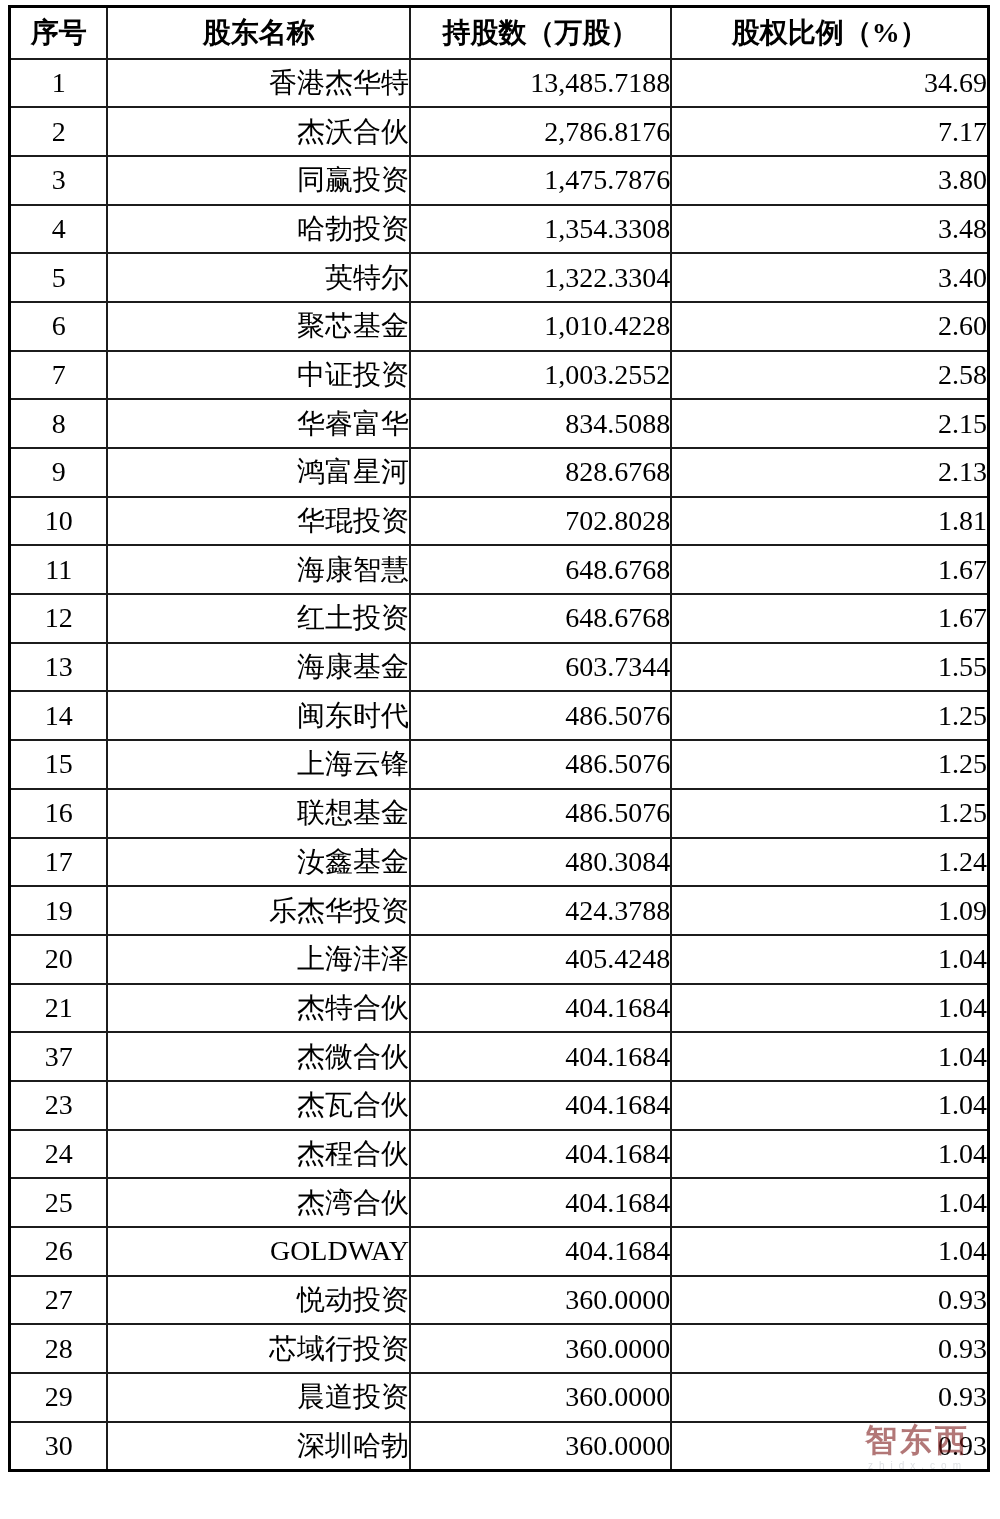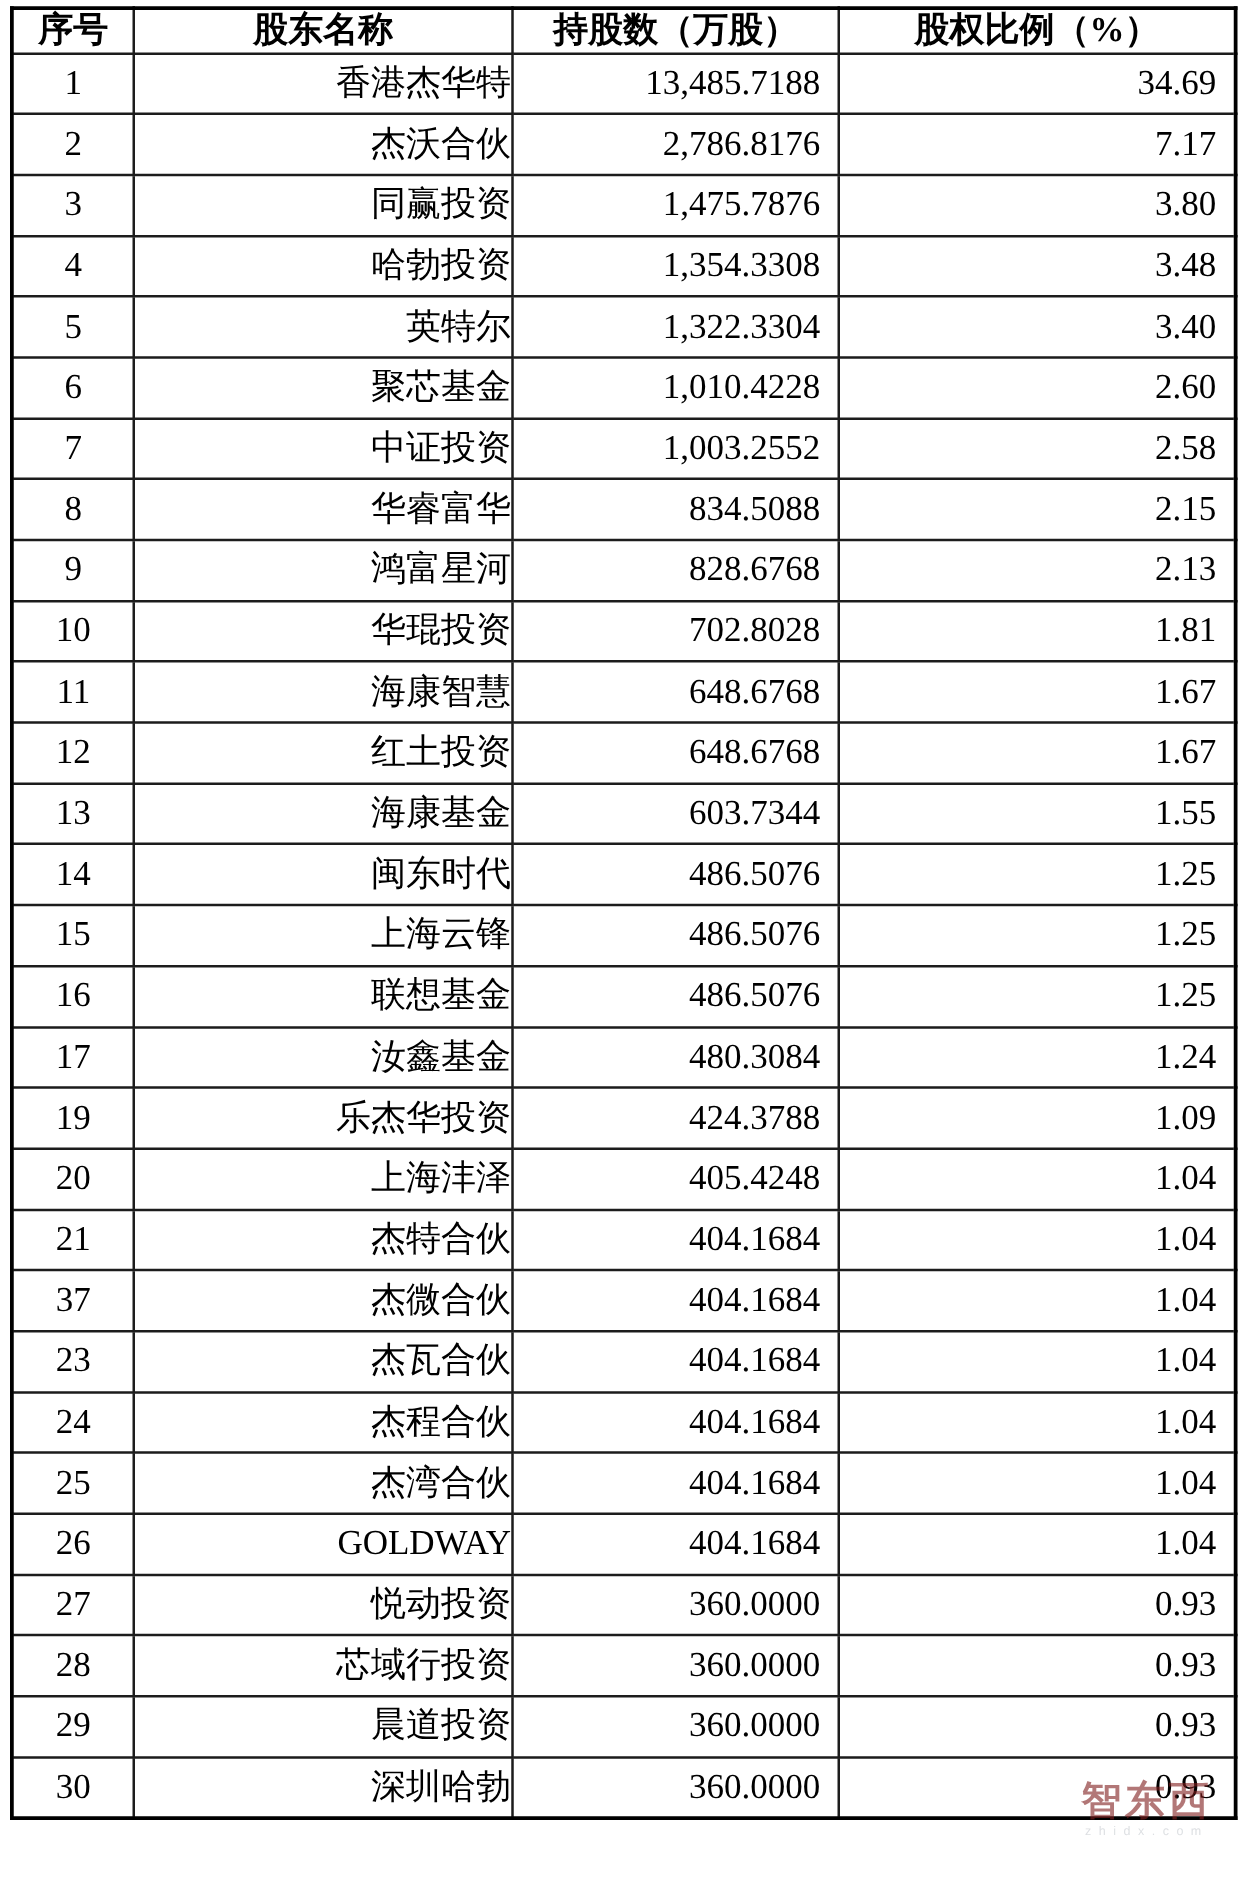--- a/index.html
+++ b/index.html
@@ -31,31 +31,30 @@
   col.c3 { width: 26.7%; }
   col.c4 { width: 32.4%; }
   th, td {
     border: 2px solid #1c1c1c;
     font-size: 28px;
     line-height: 1;
     padding: 0;
     overflow: hidden;
     white-space: nowrap;
   }
-  thead tr { height: 36px; }
+  thead tr { height: 52px; }
   tbody tr { height: 48.7px; }
   th {
     font-weight: bold;
     text-align: center;
   }
   td.c-no   { text-align: center; }
   td.c-name { text-align: right; }
   td.c-shares, td.c-pct {
     text-align: right;
-    padding-right: 14px;
   }
   .watermark {
     position: absolute;
     top: 1418px;
     right: 0px;
     width: 165px;
     text-align: center;
     opacity: 0.6;
     pointer-events: none;
   }

